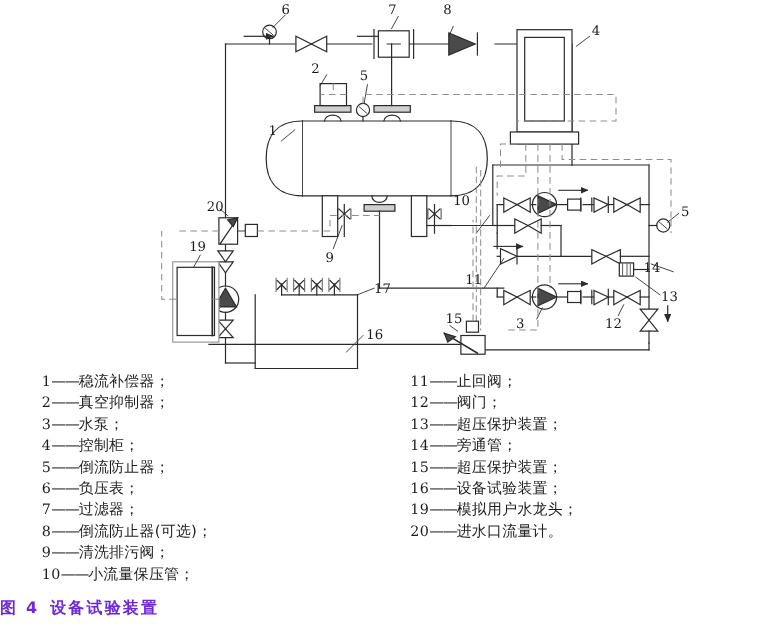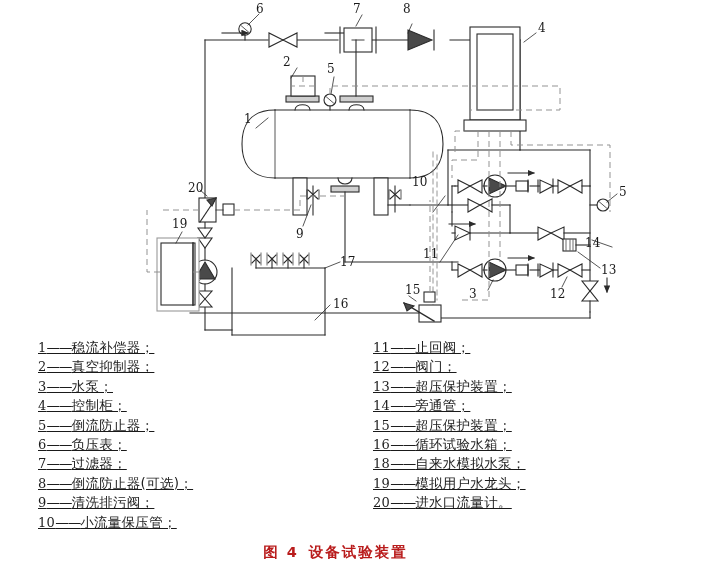--- a/index.html
+++ b/index.html
@@ -12,45 +12,44 @@
     overflow:hidden;
   }
   #diagram-wrap{position:absolute;left:0;top:0;width:703px;height:340px;}
   svg.diagram{display:block;}
 
   .legend{
     position:absolute;
     top:338px;left:0;width:703px;height:200px;
     display:flex;
     box-sizing:border-box;
-    text-decoration:underline;
   }
   .legend-col{
     width:351px;
     box-sizing:border-box;
     padding-left:38px;
   }
   .legend-col.right{padding-left:22px;}
   .legend-item{
     font-size:13.5px;
     line-height:19.4px;
     letter-spacing:.3px;
     white-space:nowrap;
     color:#1d1d1d;
   }
   .legend-num{font-family:"DejaVu Serif","Liberation Serif",serif;font-size:13px;}
   .legend-dash{letter-spacing:-1px;}
   .caption{
     position:absolute;
     top:543px;left:0;width:671px;
-    text-align:center;
+    text-align:left;
     font-size:14.5px;
     font-weight:bold;
     letter-spacing:2px;
-    color:#b91c1c;
+    color:#6d28d9;
   }
   .caption .cap-sp{display:inline-block;width:10px;}
 </style>
 </head>
 <body>
 
 <div id="diagram-wrap">
 <svg class="diagram" width="703" height="340" viewBox="0 0 703 340" xmlns="http://www.w3.org/2000/svg">
 
   <defs>
@@ -502,24 +501,21 @@
     <div class="legend-item">
       <span class="legend-num">13</span><span class="legend-dash">——</span><span>超压保护装置；</span>
     </div>
     <div class="legend-item">
       <span class="legend-num">14</span><span class="legend-dash">——</span><span>旁通管；</span>
     </div>
     <div class="legend-item">
       <span class="legend-num">15</span><span class="legend-dash">——</span><span>超压保护装置；</span>
     </div>
     <div class="legend-item">
-      <span class="legend-num">16</span><span class="legend-dash">——</span><span>循环试验水箱；</span>
-    </div>
-    <div class="legend-item">
-      <span class="legend-num">18</span><span class="legend-dash">——</span><span>自来水模拟水泵；</span>
+      <span class="legend-num">16</span><span class="legend-dash">——</span><span>设备试验装置；</span>
     </div>
     <div class="legend-item">
       <span class="legend-num">19</span><span class="legend-dash">——</span><span>模拟用户水龙头；</span>
     </div>
     <div class="legend-item">
       <span class="legend-num">20</span><span class="legend-dash">——</span><span>进水口流量计。</span>
     </div>
   </div>
 </div>
 

